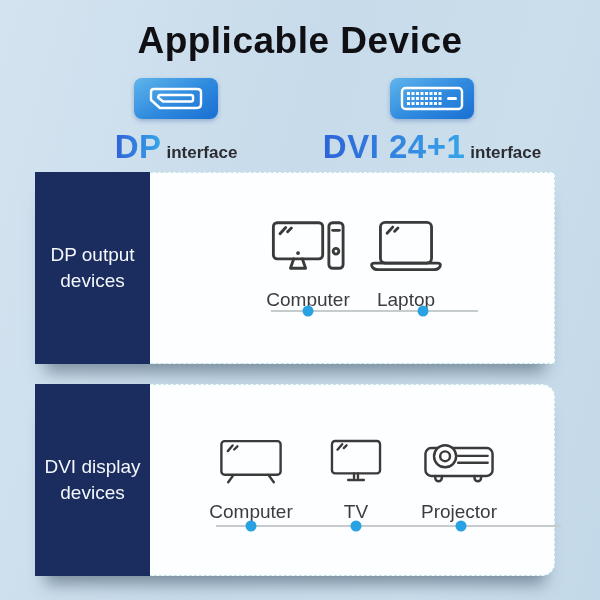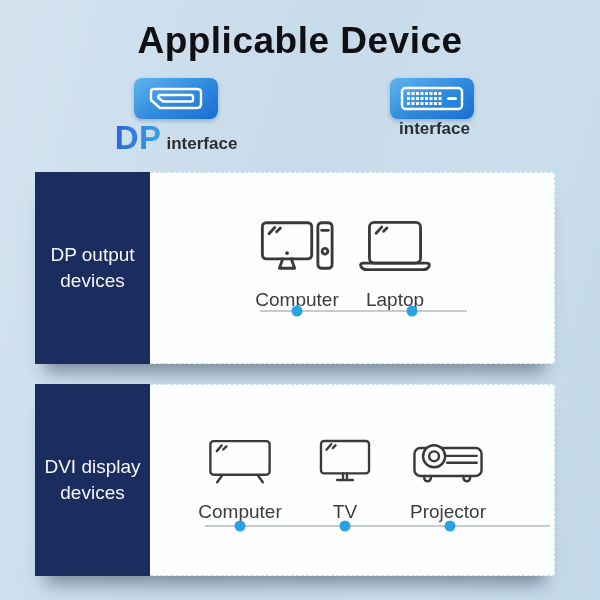--- a/index.html
+++ b/index.html
@@ -13,34 +13,34 @@
          font-size:37px;font-weight:bold;color:#101014;letter-spacing:0.5px;}
 
   
   .iface{position:absolute;top:78px;display:flex;flex-direction:column;align-items:center;}
   .iface-dp{left:108px;width:136px;}
   .iface-dvi{left:322px;width:220px;}
   .port{width:84px;height:41px;border-radius:8px;
         background:linear-gradient(150deg,#5fb5ec 0%,#2e89de 55%,#1a6fd2 100%);
         box-shadow:0 2px 4px rgba(40,90,150,.35);
         display:flex;align-items:center;justify-content:center;}
-  .iface-label{display:flex;align-items:baseline;white-space:nowrap;}
+  .iface-label{margin-top:9px;display:flex;align-items:baseline;white-space:nowrap;}
   .iface-name{font-size:33px;font-weight:bold;
               background:linear-gradient(90deg,#2e63d8 0%,#36a5e9 100%);
               -webkit-background-clip:text;background-clip:text;
               color:transparent;letter-spacing:0.5px;}
   .iface-suffix{font-size:17px;font-weight:bold;color:#2c2d33;margin-left:5px;}
 
   
   .card{position:absolute;left:35px;width:520px;height:192px;display:flex;
         background:#fdfeff;box-sizing:border-box;border:1px dashed #c2e4e8;
         box-shadow:0 18px 16px -10px rgba(55,75,95,.55);}
   .card1{top:172px;}
-  .card2{top:384px;}
-  .side{width:115px;flex:0 0 115px;margin:-1px 0 -1px -1px;background:#1b2c5f;
+  .card2{top:384px;border-radius:13px;}
+  .side{width:115px;flex:0 0 115px;margin:-1px 11px -1px -1px;background:#1b2c5f;
         color:#f4f7fb;display:flex;flex-direction:column;align-items:center;justify-content:center;
         font-size:19px;line-height:1.35;text-align:center;}
   .content{flex:1;position:relative;}
 
   
   .device{position:absolute;display:flex;flex-direction:column;align-items:center;}
   .card1 .device{top:36px;width:120px;}
   .card2 .device{top:42px;width:110px;}
   .icon-box{display:flex;align-items:flex-end;justify-content:center;}
   .card1 .icon-box{height:64px;}
@@ -107,20 +107,21 @@
             <rect x="30.5" y="24" width="3" height="3"></rect>
           <rect x="35" y="24" width="3" height="3"></rect>
             <rect x="39.5" y="24" width="3" height="3"></rect>
           <rect x="44" y="24" width="3" height="3"></rect>
             <rect x="48.5" y="24" width="3" height="3"></rect>
           <rect x="57" y="19" width="10" height="3" rx="1.5"></rect>
         </g>
       </svg>
     </div>
     <div class="iface-label">
+      <span class="iface-name">DVI 24+1</span>
       <span class="iface-suffix">interface</span>
     </div>
   </div>
 
   <section class="card card1">
     <div class="side">
       <span>DP output</span>
       <span>devices</span>
     </div>
     <div class="content">

